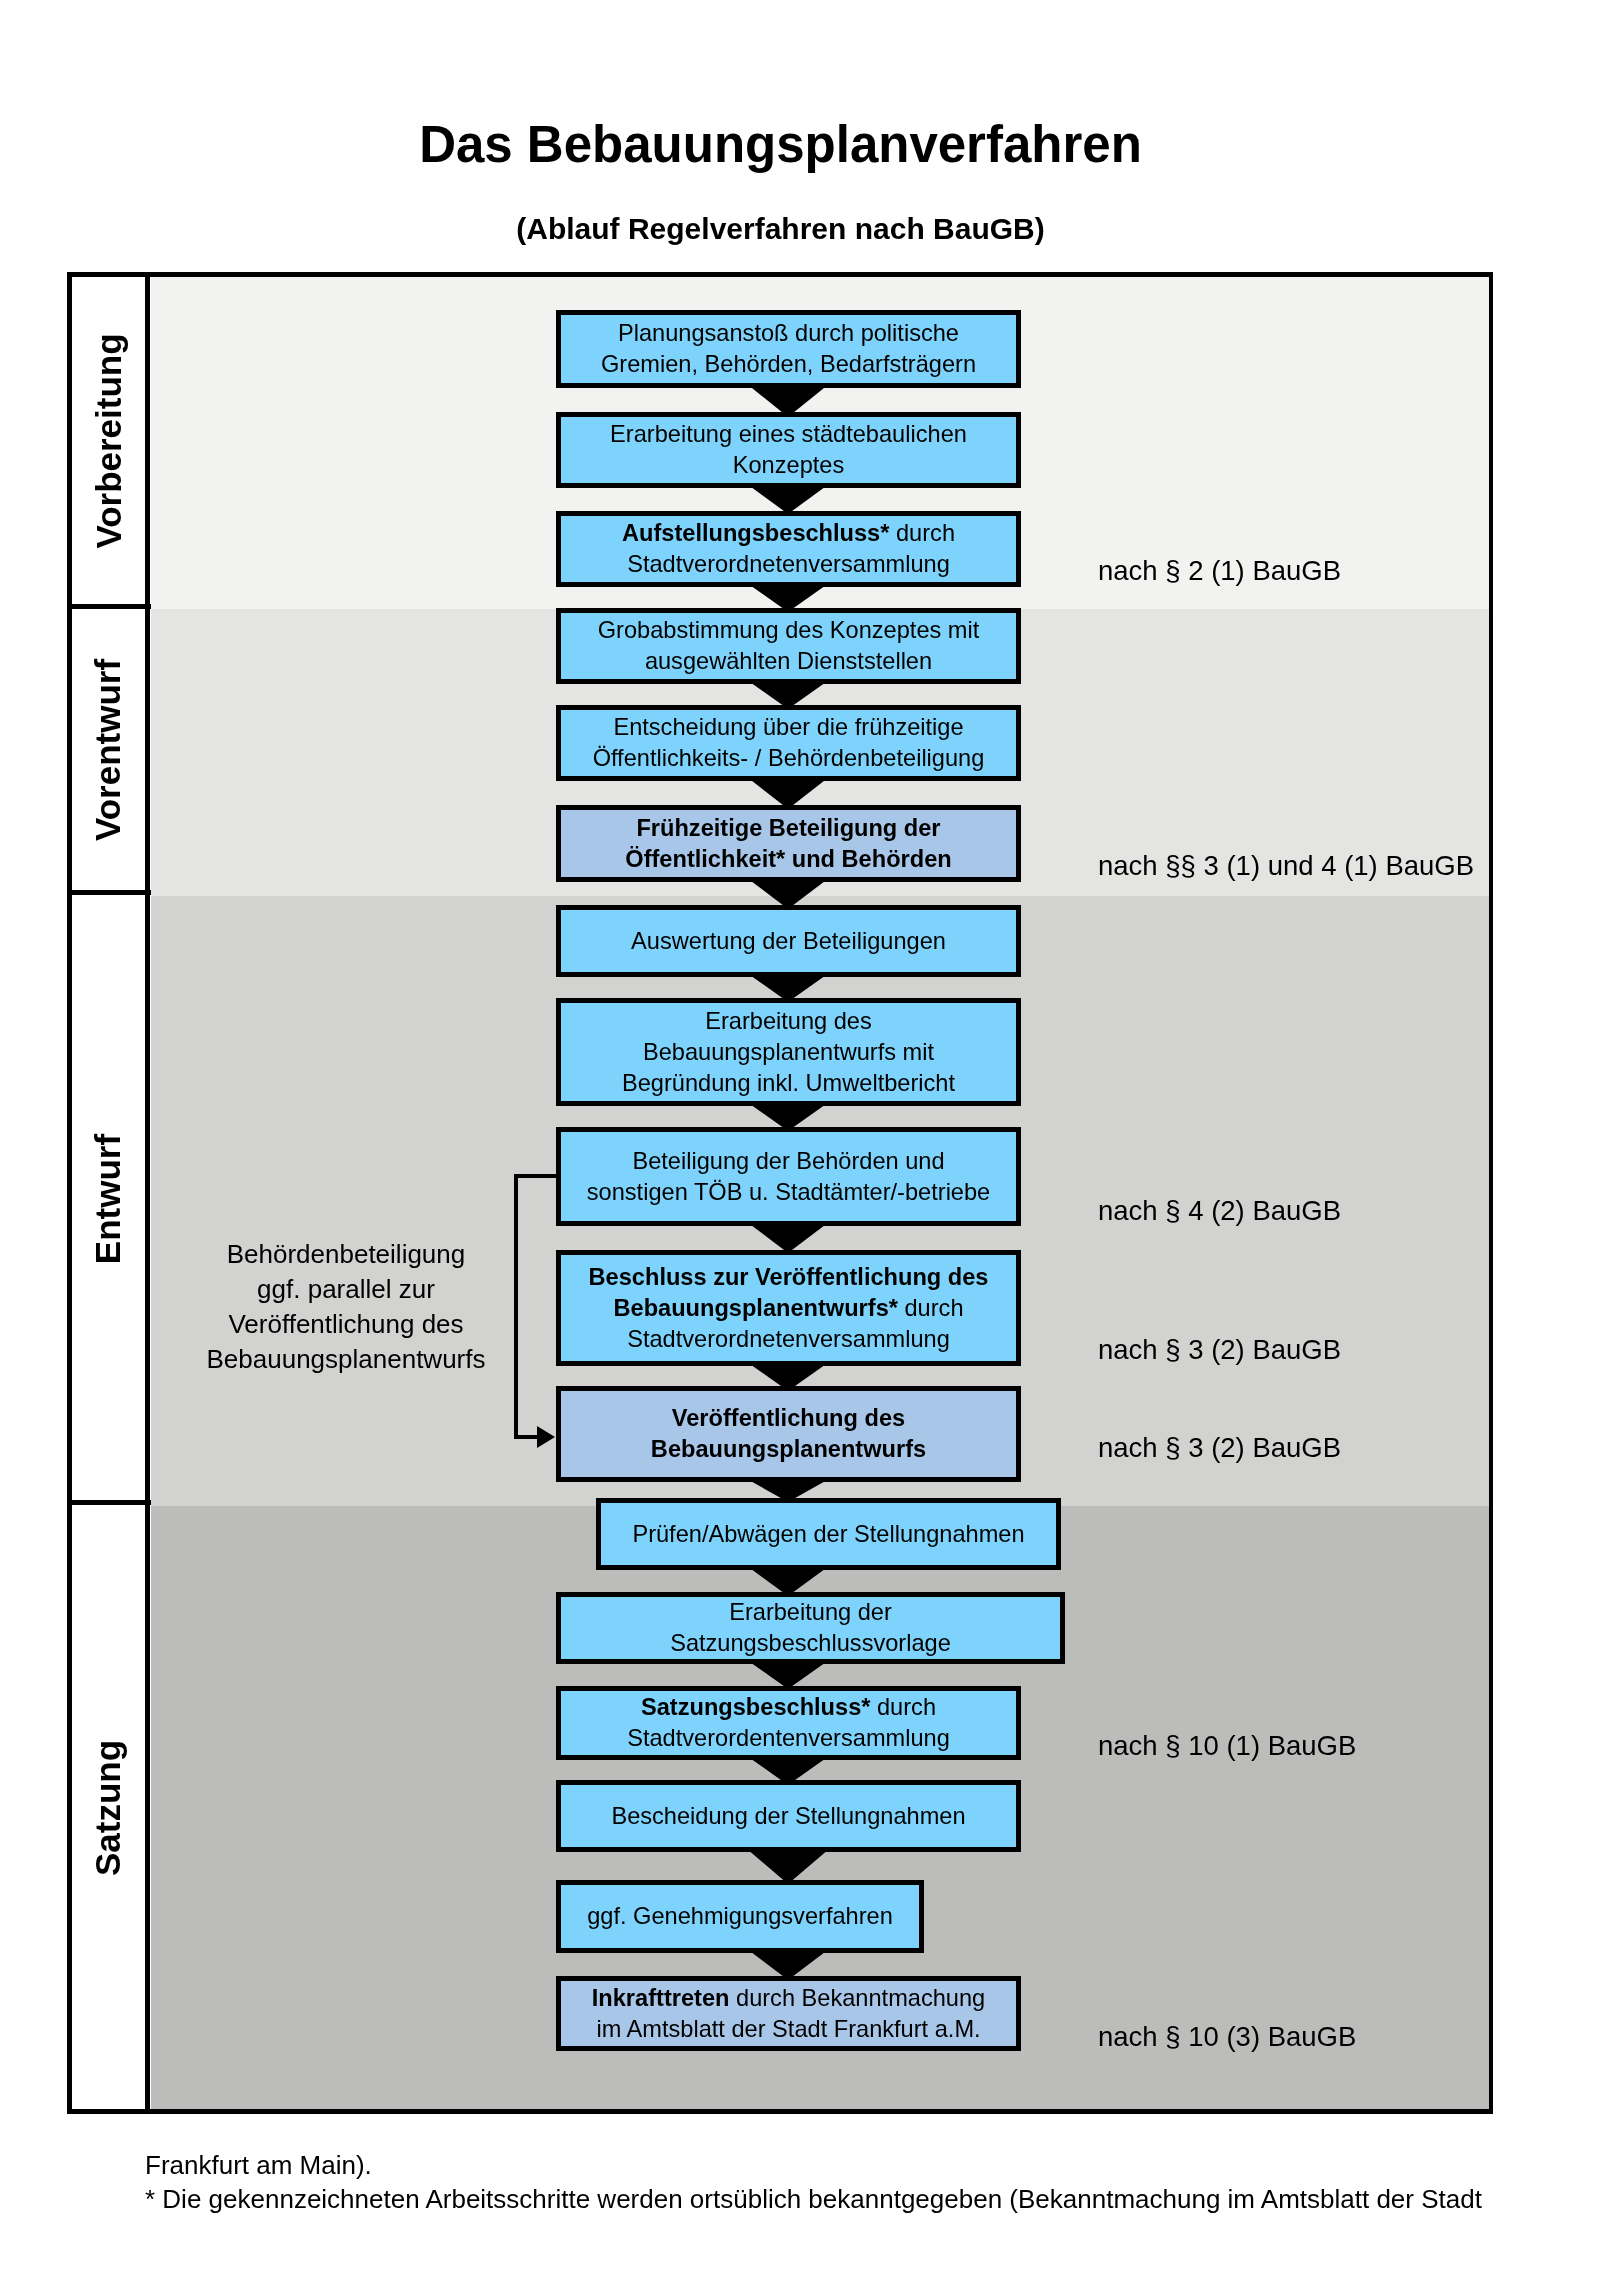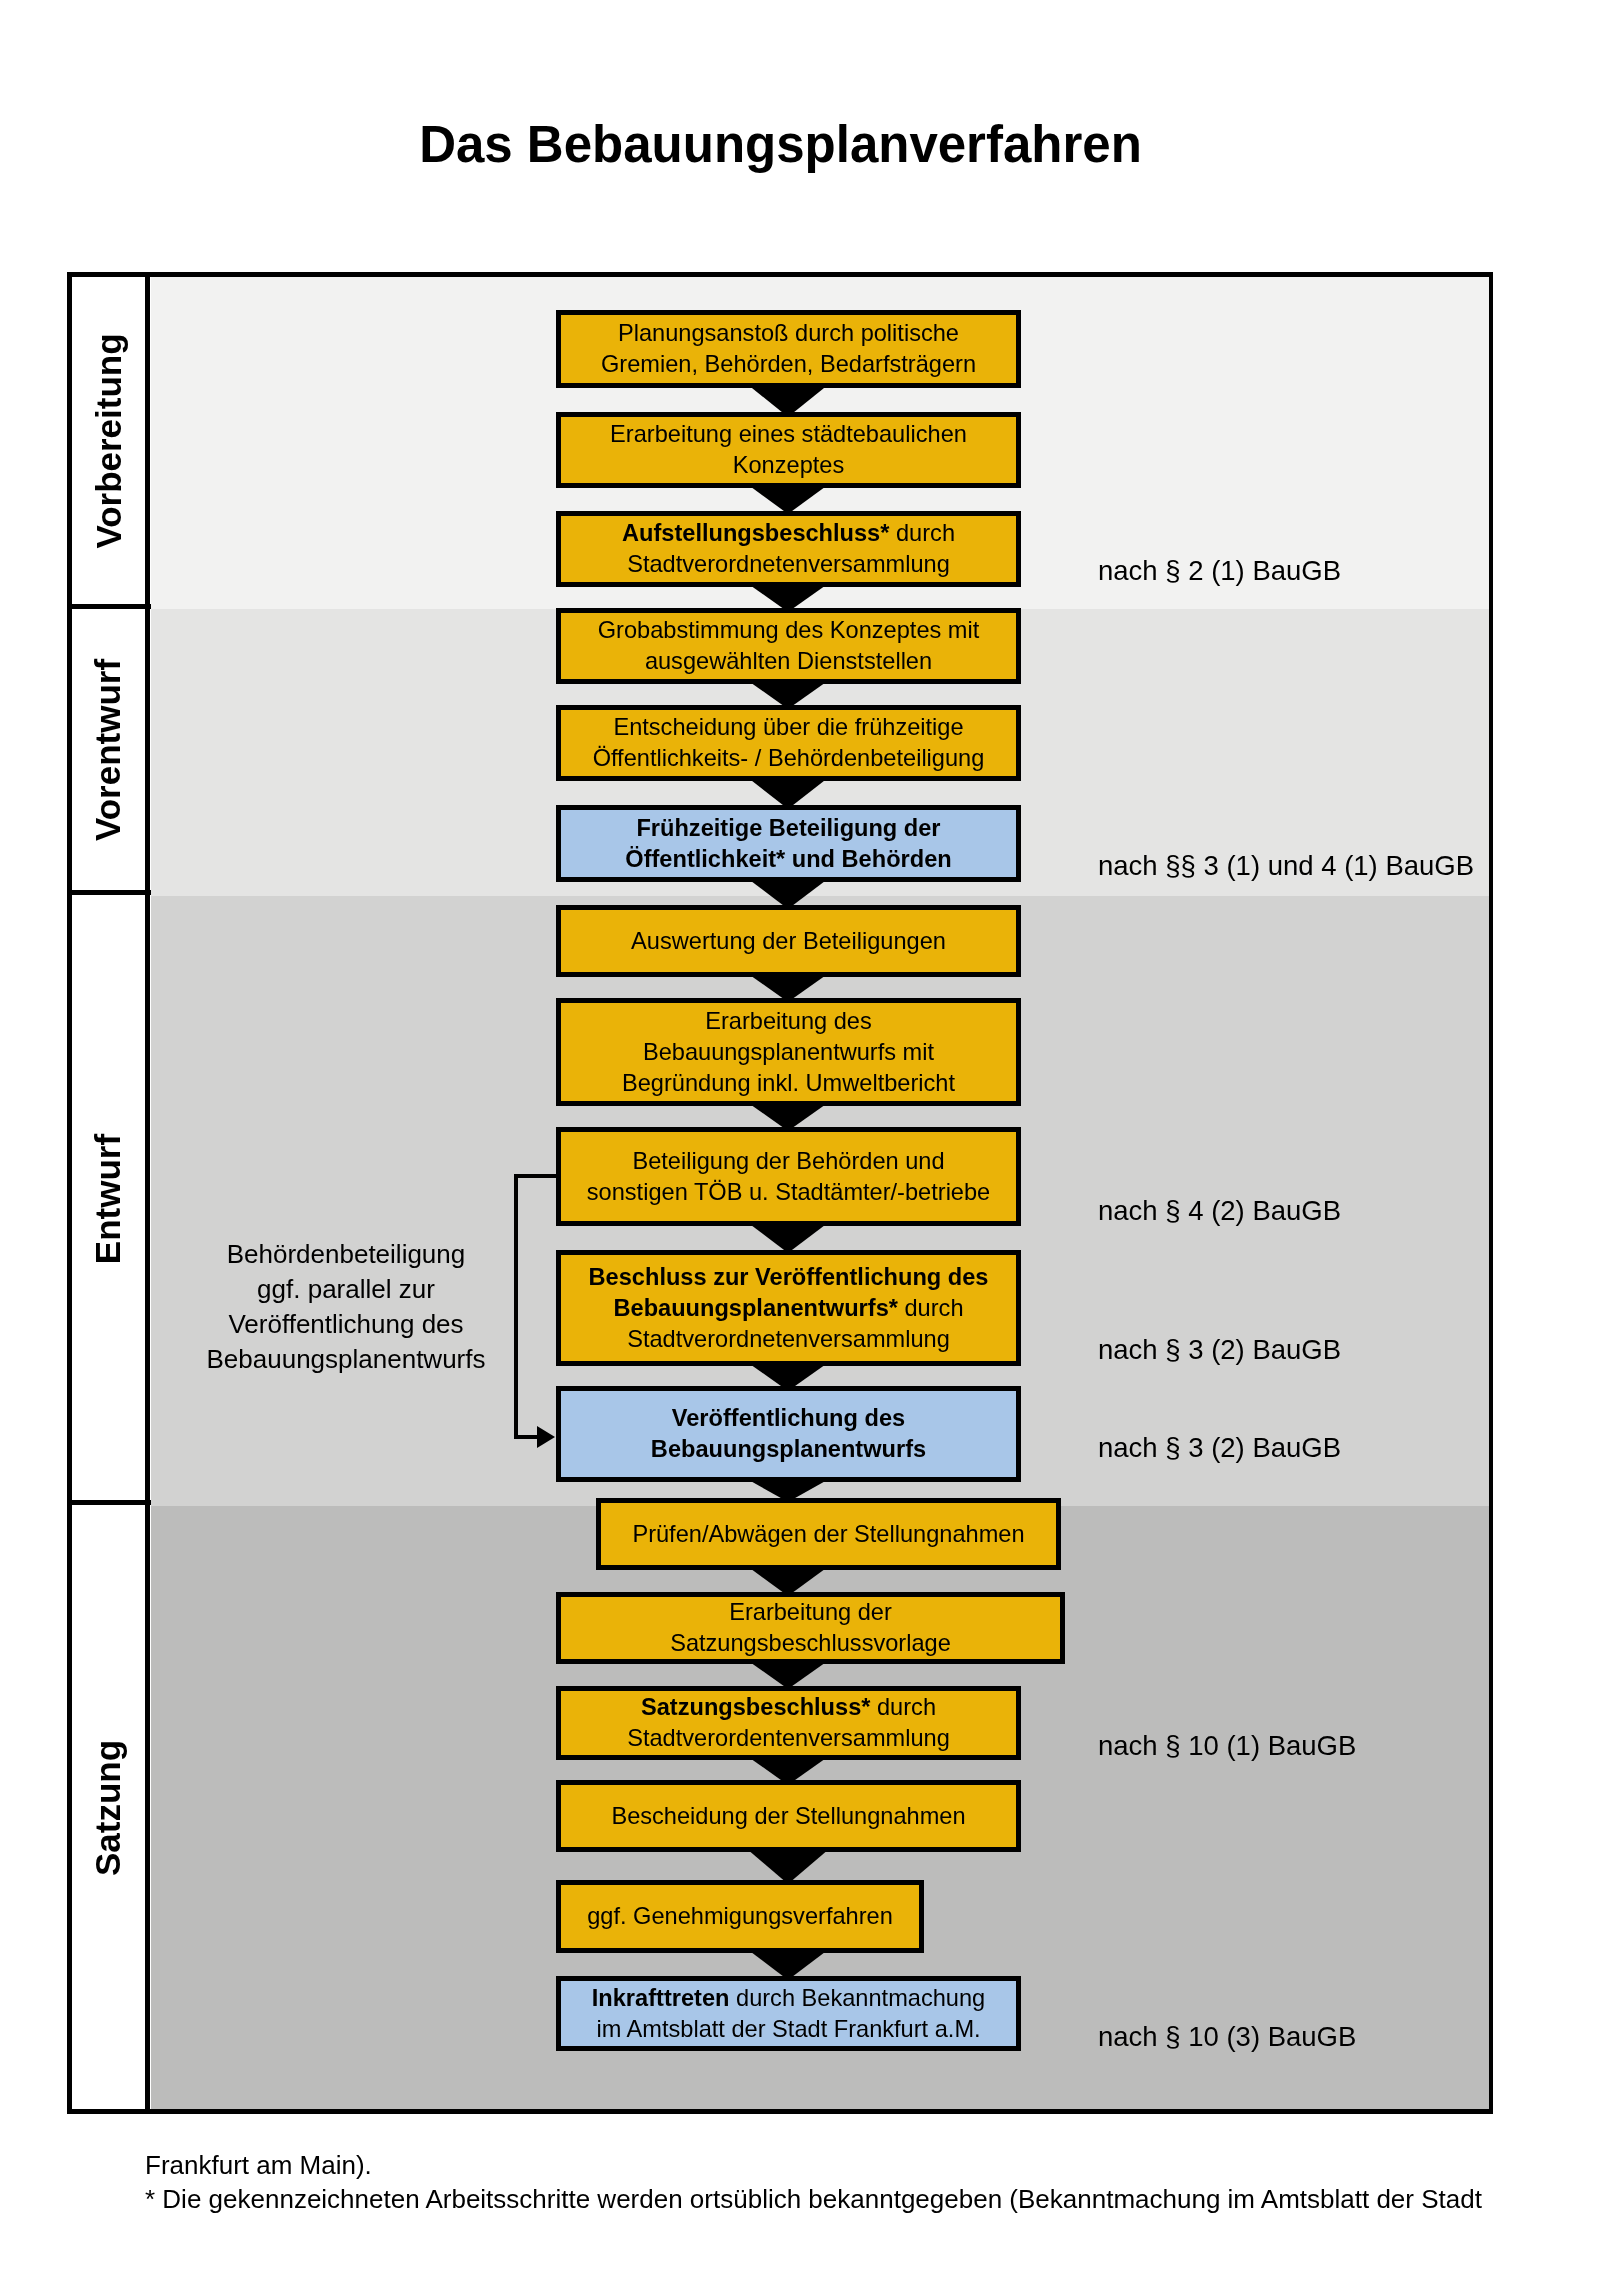--- a/index.html
+++ b/index.html
@@ -15,21 +15,21 @@
          border:5.2px solid #000;background:#fff;}
 
   
   .phase-sep-v{position:absolute;left:73px;top:0;width:5.2px;height:1832px;background:#000;z-index:3;}
   .phase-cell{position:absolute;left:0;width:73px;display:flex;align-items:center;justify-content:center;z-index:3;}
   .phase-label{transform:rotate(-90deg);white-space:nowrap;font-weight:bold;font-size:35px;}
   .phase-divider{position:absolute;left:0;width:79px;height:5.2px;background:#000;z-index:4;}
 
   .section-bg{position:absolute;left:79px;width:1338px;z-index:0;}
 
-  .flow-box{position:absolute;box-sizing:border-box;border:5.2px solid #000;background:#eab308;
+  .flow-box{position:absolute;box-sizing:border-box;border:5.2px solid #000;background:#7dd3fc;
             display:flex;flex-direction:column;align-items:center;justify-content:center;
             text-align:center;font-size:23.6px;line-height:31px;z-index:2;}
   .flow-box.hl{background:var(--blue,#a8c6e8);}
   .box-line{white-space:nowrap;}
 
   .arrow{position:absolute;width:0;height:0;z-index:1;}
 
   .annotation{position:absolute;font-size:27.5px;line-height:34px;white-space:nowrap;z-index:2;}
 
   .side-note{position:absolute;left:130px;top:960px;width:288px;text-align:center;
@@ -40,20 +40,21 @@
              border-bottom:11px solid transparent;border-left:18.3px solid #000;z-index:1;}
 
   .footnote{position:absolute;left:145px;top:2148px;width:1381px;font-size:26px;line-height:34px;}
 </style>
 </head>
 <body>
 
 <div class="page">
 
   <div class="title">Das Bebauungsplanverfahren</div>
+  <div class="subtitle">(Ablauf Regelverfahren nach BauGB)</div>
 
   <div class="frame">
 
     <div id="sections">
         <div class="section-bg" style="top: 0px; height: 332px; background: rgb(242, 242, 241);"></div>
         <div class="section-bg" style="top: 332px; height: 287px; background: rgb(228, 228, 227);"></div>
         <div class="section-bg" style="top: 619px; height: 610px; background: rgb(210, 210, 209);"></div>
         <div class="section-bg" style="top: 1229px; height: 603px; background: rgb(188, 188, 187);"></div>
       </div>
 

